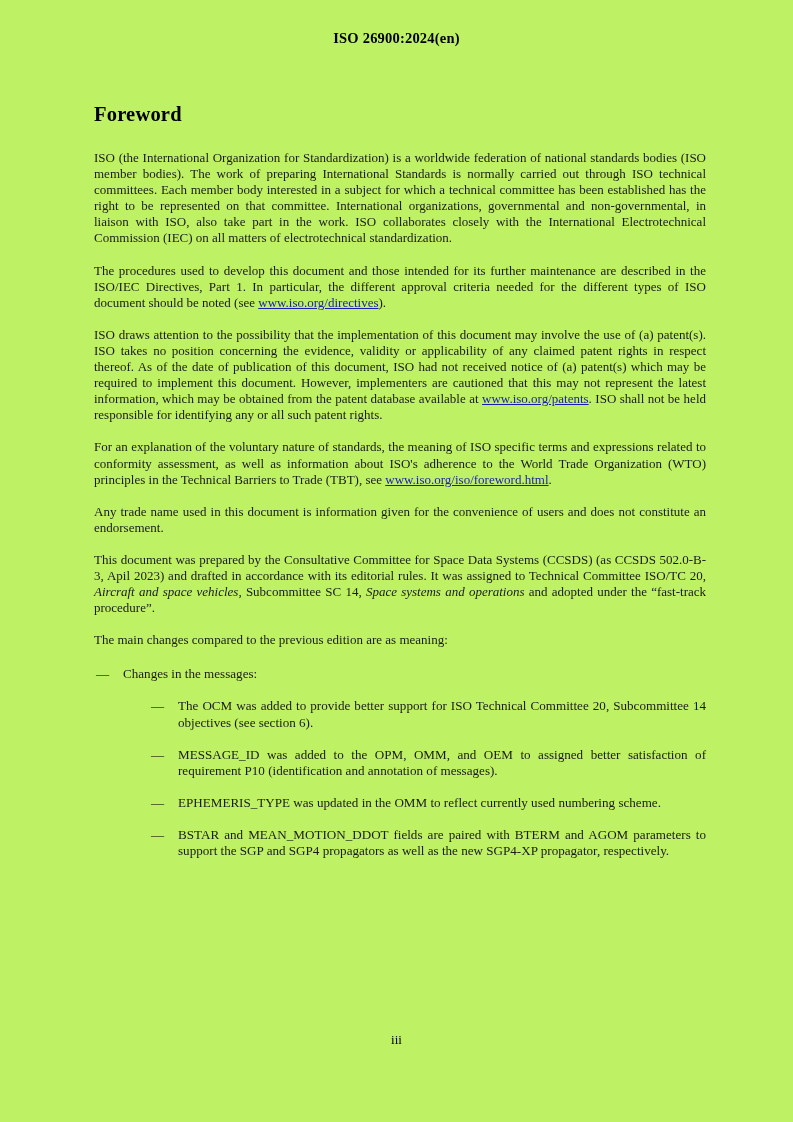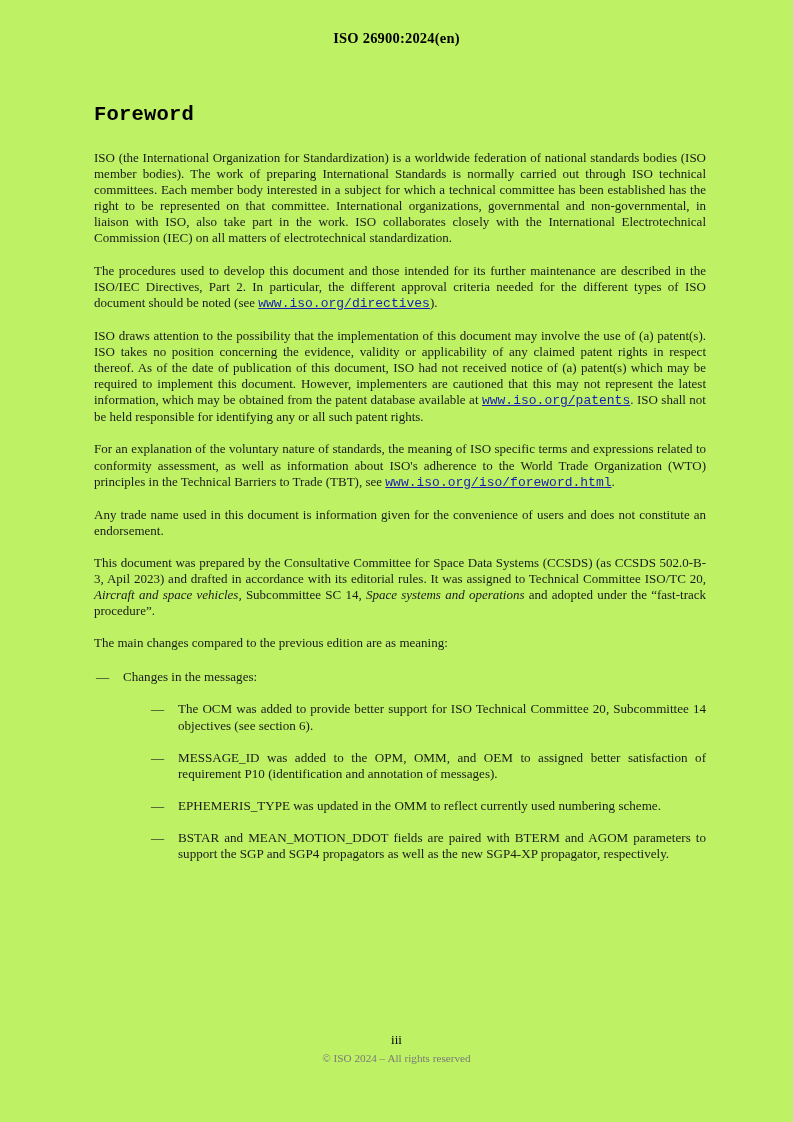--- a/index.html
+++ b/index.html
@@ -32,35 +32,33 @@
     left: 94px;
     top: 103px;
     width: 612px;
   }
   h1.foreword {
     margin: 0 0 24px 0;
     font-size: 20.5px;
     font-weight: bold;
     letter-spacing: 0.2px;
     color: #000000;
-    font-family: Liberation Mono, monospace;
   }
   p.body-par {
     margin: 0 0 16px 0;
     font-size: 13px;
     line-height: 16.1px;
     text-align: justify;
     text-justify: inter-word;
     hyphens: none;
   }
   p.body-par:last-child { margin-bottom: 0; }
   a.weblink {
     color: #1b1bb3;
     text-decoration: underline;
-    font-family: Liberation Mono, monospace;
   }
   em.ital { font-style: italic; }
 
   ul.dashlist {
     list-style: none;
     margin: 0;
     padding: 0;
   }
   li.dash-item {
     position: relative;
@@ -124,21 +122,21 @@
 <div class="page">
 
   <div class="running-header">ISO 26900:2024(en)</div>
 
   <div class="content">
 
     <h1 class="foreword">Foreword</h1>
 
     <p class="body-par">ISO (the International Organization for Standardization) is a worldwide federation of national standards bodies (ISO member bodies). The work of preparing International Standards is normally carried out through ISO technical committees. Each member body interested in a subject for which a technical committee has been established has the right to be represented on that committee. International organizations, governmental and non-governmental, in liaison with ISO, also take part in the work. ISO collaborates closely with the International Electrotechnical Commission (IEC) on all matters of electrotechnical standardization.</p>
 
-    <p class="body-par"><span>The procedures used to develop this document and those intended for its further maintenance are described in the ISO/IEC Directives, Part 2. In particular, the different approval criteria needed for the different types of ISO document should be noted (see </span><a class="weblink" href="#">www.iso.org/directives</a><span>).</span></p>
+    <p class="body-par"><span>The procedures used to develop this document and those intended for its further maintenance are described in the ISO/IEC Directives, Part 1. In particular, the different approval criteria needed for the different types of ISO document should be noted (see </span><a class="weblink" href="#">www.iso.org/directives</a><span>).</span></p>
 
     <p class="body-par"><span>ISO draws attention to the possibility that the implementation of this document may involve the use of (a) patent(s). ISO takes no position concerning the evidence, validity or applicability of any claimed patent rights in respect thereof. As of the date of publication of this document, ISO had not received notice of (a) patent(s) which may be required to implement this document. However, implementers are cautioned that this may not represent the latest information, which may be obtained from the patent database available at </span><a class="weblink" href="#">www.iso.org/patents</a><span>. ISO shall not be held responsible for identifying any or all such patent rights.</span></p>
 
     <p class="body-par"><span>For an explanation of the voluntary nature of standards, the meaning of ISO specific terms and expressions related to conformity assessment, as well as information about ISO's adherence to the World Trade Organization (WTO) principles in the Technical Barriers to Trade (TBT), see </span><a class="weblink" href="#">www.iso.org/iso/foreword.html</a><span>.</span></p>
 
     <p class="body-par">Any trade name used in this document is information given for the convenience of users and does not constitute an endorsement.</p>
 
     <p class="body-par"><span>This document was prepared by the Consultative Committee for Space Data Systems (CCSDS) (as CCSDS 502.0-B-3, Apil 2023) and drafted in accordance with its editorial rules. It was assigned to Technical Committee ISO/TC 20, </span><em class="ital">Aircraft and space vehicles,</em><span> Subcommittee SC 14, </span><em class="ital">Space systems and operations</em><span> and adopted under the “fast-track procedure”.</span></p>
 
 
@@ -162,16 +160,15 @@
             <li class="dash-item">
               <span class="dash">—</span><span>BSTAR and MEAN_MOTION_DDOT fields are paired with BTERM and AGOM parameters to support the SGP and SGP4 propagators as well as the new SGP4-XP propagator, respectively.</span>
             </li>
           </ul>
         </div>
       </li>
     </ul>
 
   </div>
 
-  <div class="footer-copyright">© ISO 2024 – All rights reserved</div>
   <div class="footer-pagenum">iii</div>
 
 </div>
 
 </body></html>

